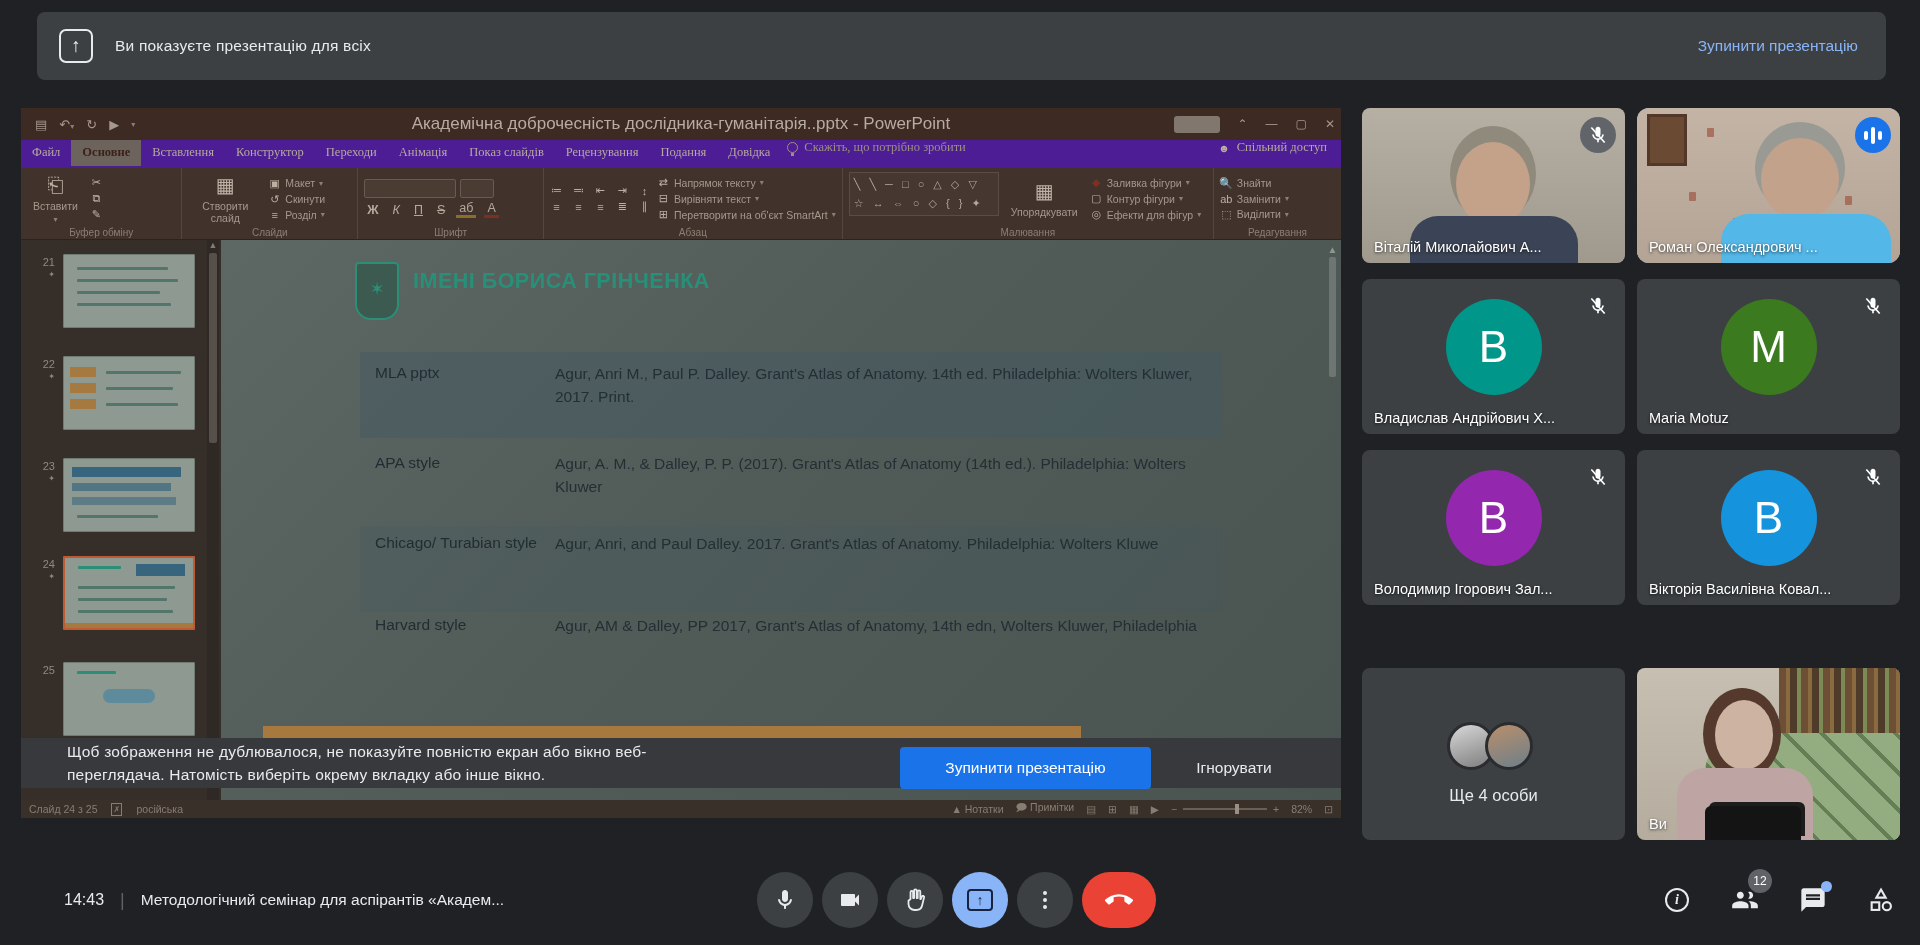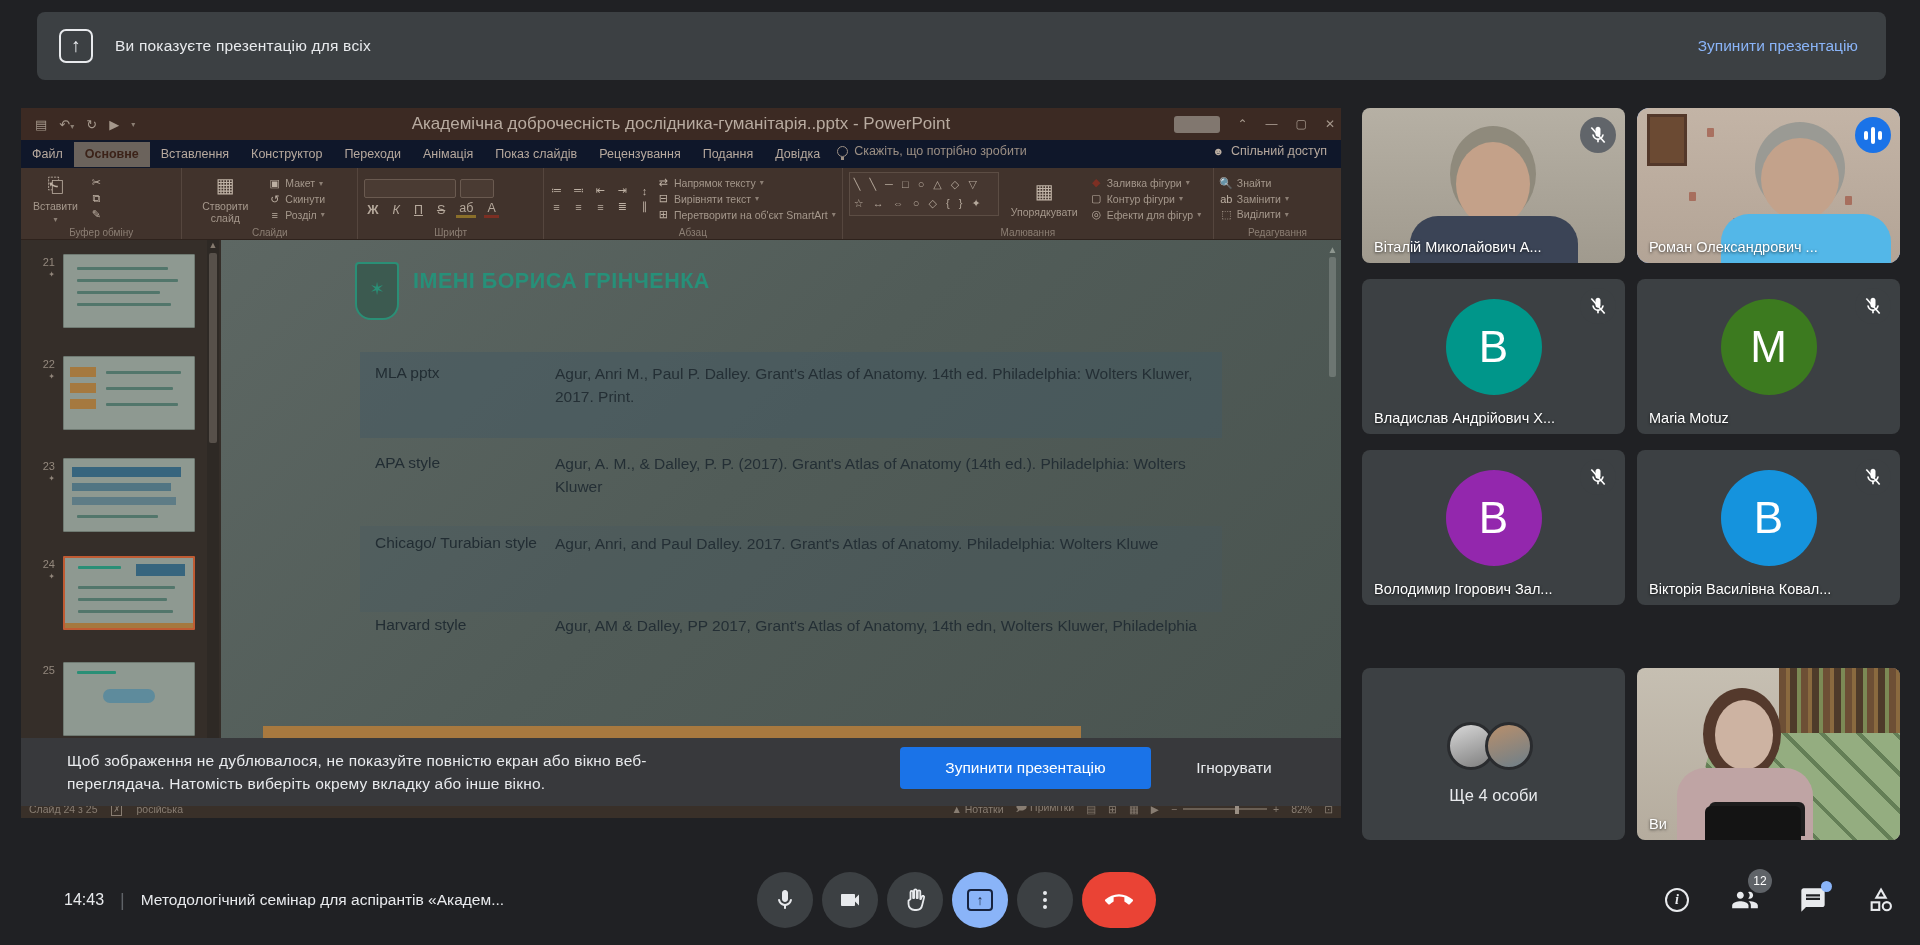--- a/index.html
+++ b/index.html
@@ -19,22 +19,22 @@
   
   #ppt { position:absolute; left:21px; top:108px; width:1320px; height:710px;
          background:#3e2f28; overflow:hidden; }
   .ppt-titlebar { height:32px; background:#3c2a23; display:flex; align-items:center;
                   color:#b3a79c; font-size:12px; padding:0 6px; position:relative; }
   .qat { display:flex; gap:12px; align-items:center; margin-left:8px; color:#a5988c; font-size:13px; }
   .ppt-title { position:absolute; left:0; right:0; text-align:center; font-size:17px; color:#b8aba0; }
   .win-ctrls { margin-left:auto; display:flex; align-items:center; gap:18px; color:#a5988c;
                font-size:12px; z-index:2; }
   .acct-pill { width:46px; height:17px; background:#8d857c; border-radius:3px; opacity:.85; }
-  .ppt-tabs { height:28px; background:#0f172a; display:flex; align-items:center;
-              color:#b7a99e; font-size:12.5px; position:relative; }
+  .ppt-tabs { height:28px; background:#4c1d95; display:flex; align-items:flex-start;
+              color:#b7a99e; font-size:12.5px; position:relative;font-family:Liberation Serif, serif; }
   .ppt-tab { padding:5px 11px 6px; cursor:pointer; }
   .ppt-tab.active { background:#6b635c; color:#3b2218; font-weight:bold; }
   .tellme { display:flex; align-items:center; gap:6px; margin-left:6px; padding-bottom:6px; color:#9c8f84; }
   .bulb { width:11px; height:11px; border:1.5px solid #9c8f84; border-radius:50%; position:relative; }
   .bulb:after { content:""; position:absolute; left:3px; top:10px; width:3px; height:3px; background:#9c8f84; }
   .share-btn { margin-left:auto; margin-right:14px; padding-bottom:6px; display:flex; gap:6px;
                align-items:center; color:#b7a99e; }
 
   .ribbon { height:72px; background:#41332c; display:flex; color:#a5988c; font-size:10.5px;
             border-bottom:1px solid #2e221c; }
@@ -101,21 +101,21 @@
                 display:flex; align-items:center; font-size:10.5px; color:#887d72; gap:14px;
                 padding:0 8px; }
   .ppt-status .right { margin-left:auto; display:flex; align-items:center; gap:12px; }
   .zoom-slider { display:flex; align-items:center; gap:6px; }
   .zs-track { width:84px; height:2px; background:#6a5f54; position:relative; }
   .zs-thumb { position:absolute; left:52px; top:-4px; width:4px; height:10px; background:#9a8f84; }
   .spellbox { display:inline-block; width:11px; height:13px; border:1px solid #887d72;
               font-size:8px; text-align:center; line-height:12px; }
 
   
-  #notif { position:absolute; left:0; right:0; top:630px; height:68px; background:#38393c;
+  #notif { position:absolute; left:0; right:0; top:630px; height:50px; background:#38393c;
            display:flex; align-items:center; z-index:5; }
   #notif .ntext { margin-left:46px; color:#e8eaed; font-size:15.5px; line-height:23px;
                   font-weight:500; letter-spacing:.2px; }
   #notif .stop-btn { position:absolute; left:879px; top:9px; width:251px; height:42px;
                      background:#1a73e8; color:#fff; border:none; border-radius:4px;
                      font-size:15.5px; font-weight:500; font-family:inherit; cursor:pointer; }
   #notif .ignore-btn { position:absolute; left:1148px; top:9px; width:130px; height:42px;
                        background:none; border:none; color:#e8eaed; font-size:15.5px;
                        font-weight:500; font-family:inherit; cursor:pointer; }
 

